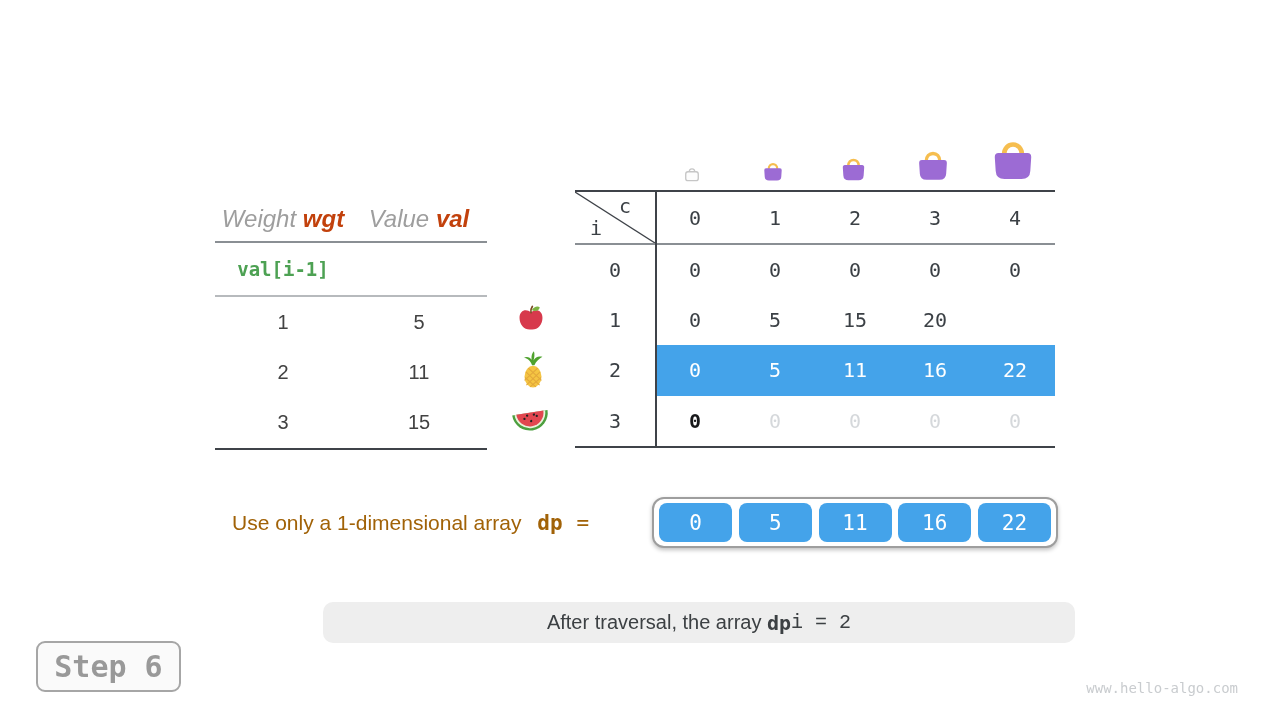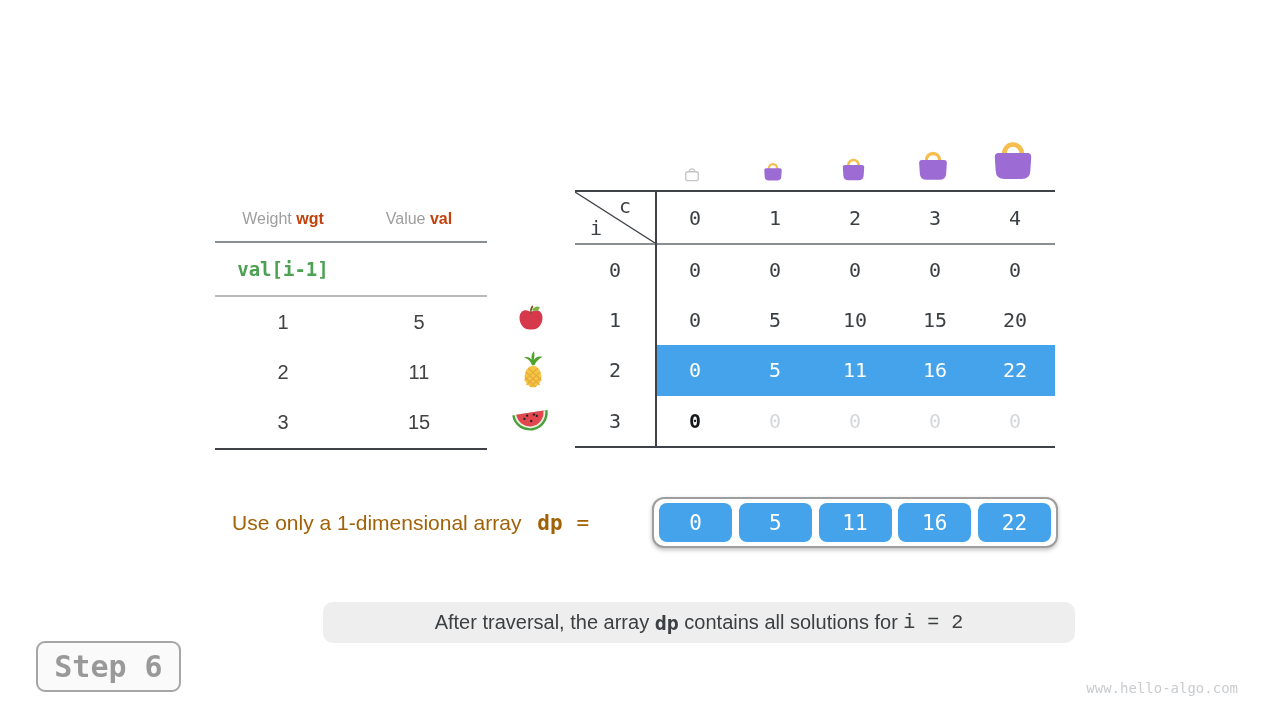--- a/index.html
+++ b/index.html
@@ -4,21 +4,21 @@
 <style>
   html,body{margin:0;padding:0;}
   body{width:1280px;height:720px;position:relative;background:#ffffff;overflow:hidden;
        font-family:"Liberation Sans",sans-serif;color:#3b4045;}
   .pre{white-space:pre;}
 
   
   .items-table{position:absolute;left:215px;top:196px;width:272px;}
   .it-row{display:flex;}
   .it-cell{width:136px;text-align:center;display:flex;align-items:center;justify-content:center;}
-  .it-header{height:45px;border-bottom:2px solid #8a8f94;font-size:16px;color:#9e9e9e;}
+  .it-header{height:45px;border-bottom:2px solid #8a8f94;font-size:24px;color:#9e9e9e;font-style:italic;}
   .it-header b{color:#c2410c;}
   .it-formula{height:52px;border-bottom:2px solid #b7babd;}
   .it-formula .it-cell{font-family:"DejaVu Sans Mono",monospace;font-weight:bold;font-size:19px;}
   .teal{color:#2a9d8f;}
   .green{color:#4da153;}
   .it-body{border-bottom:2px solid #3f4349;}
   .it-body .it-row{height:50.3px;font-size:20px;color:#424242;}
 
   
   .fruit{position:absolute;}
@@ -179,21 +179,20 @@
       <div class="dp-cell">0</div>
       <div class="dp-cell">0</div>
     </div>
   </div>
 
   <div class="dp-row">
     <div class="dp-label">1</div>
     <div class="dp-cells">
       <div class="dp-cell">0</div>
       <div class="dp-cell">5</div>
-      <div class="dp-cell">10</div>
       <div class="dp-cell">15</div>
       <div class="dp-cell">20</div>
     </div>
   </div>
 
   <div class="dp-row">
     <div class="dp-label">2</div>
     <div class="dp-cells hl">
       <div class="dp-cell">0</div>
       <div class="dp-cell">5</div>
@@ -226,18 +225,17 @@
   <div class="dp-box">0</div>
   <div class="dp-box">5</div>
   <div class="dp-box">11</div>
   <div class="dp-box">16</div>
   <div class="dp-box">22</div>
 </div>
 
 <div class="caption">
   <span>After traversal, the array </span>
     <span class="code">dp</span>
-    <span> contains all solutions for </span>
     <span class="code2">i = 2</span>
 </div>
 
 <div class="step-badge">Step 6</div>
 <div class="watermark">www.hello-algo.com</div>
 
 </body></html>

